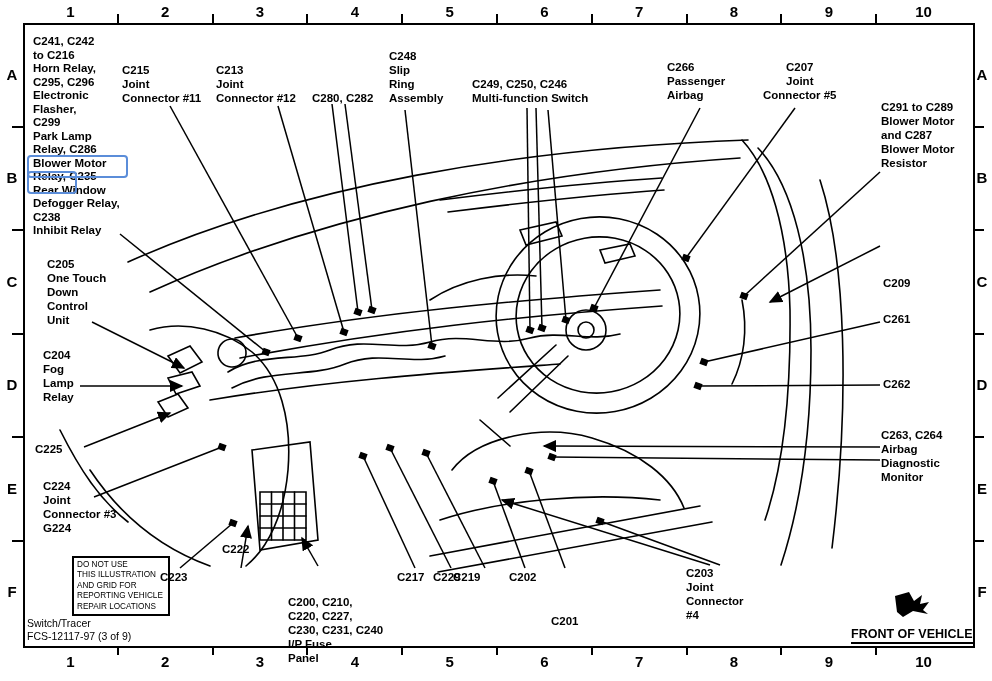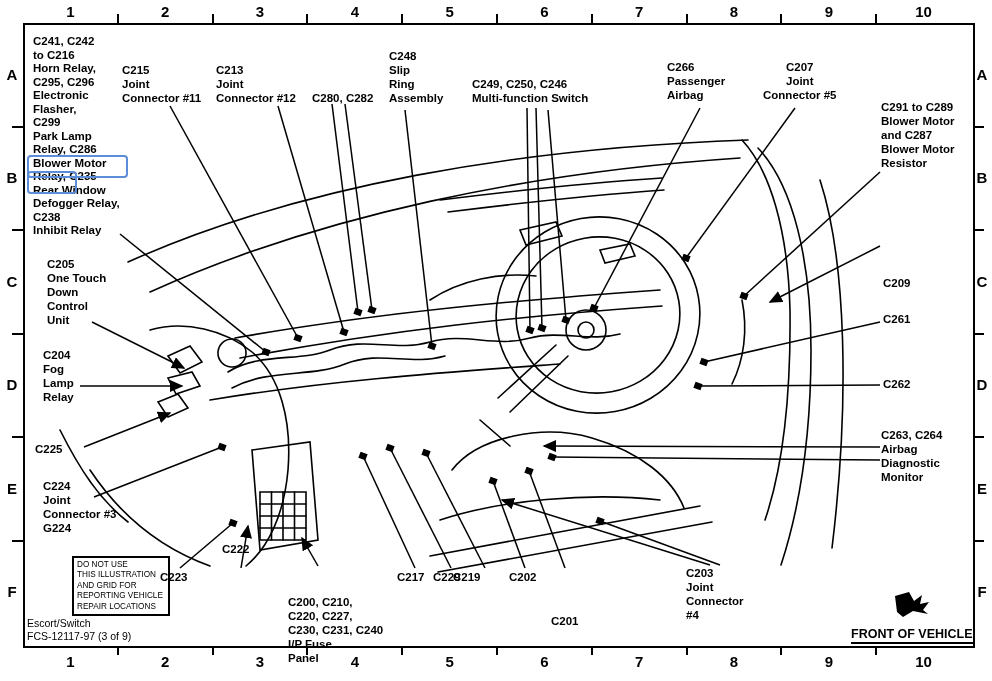--- a/index.html
+++ b/index.html
@@ -297,17 +297,17 @@
   <div id="hl">
       <div class="hlbox" style="left: 27px; top: 155px; width: 97px; height: 19px; border-color: rgb(91, 141, 217);"></div>
       <div class="hlbox" style="left: 27px; top: 171px; width: 46px; height: 19px; border-color: rgb(91, 141, 217);"></div>
     </div>
 
   <div id="warnbox">DO NOT USE
 THIS ILLUSTRATION
 AND GRID FOR
 REPORTING VEHICLE
 REPAIR LOCATIONS</div>
-  <div class="smallline" style="left:27px;top:617px;">Escort/Switch</div>
+  <div class="smallline" style="left:27px;top:617px;">Switch/Tracer</div>
   <div class="smallline" style="left:27px;top:630px;">FCS-12117-97 (3 of 9)</div>
 
   <div id="front-label">FRONT OF VEHICLE</div>
 </div>
 
 </body></html>

